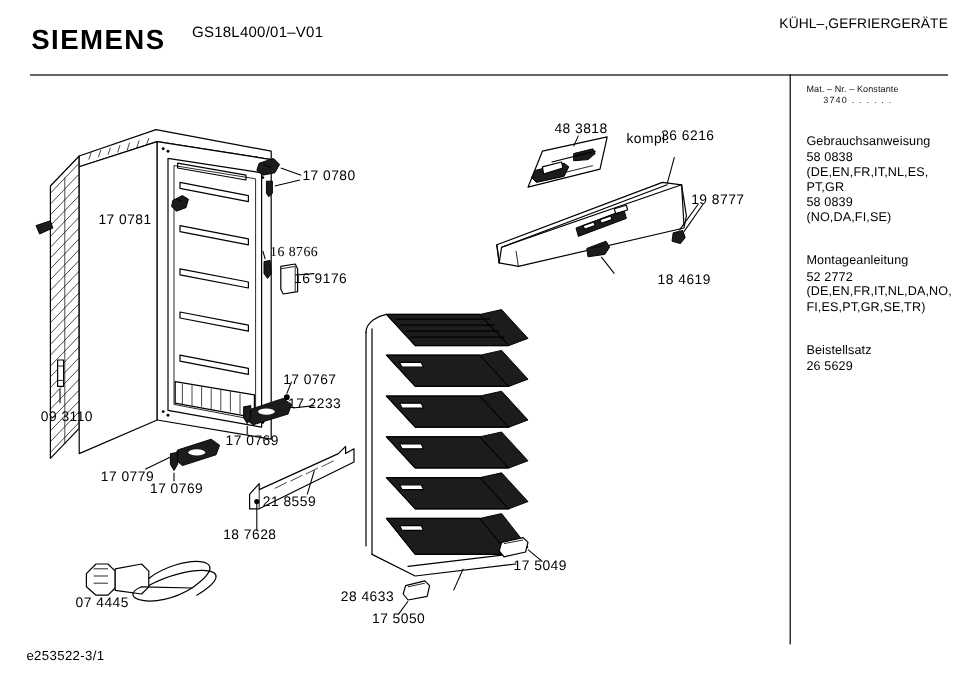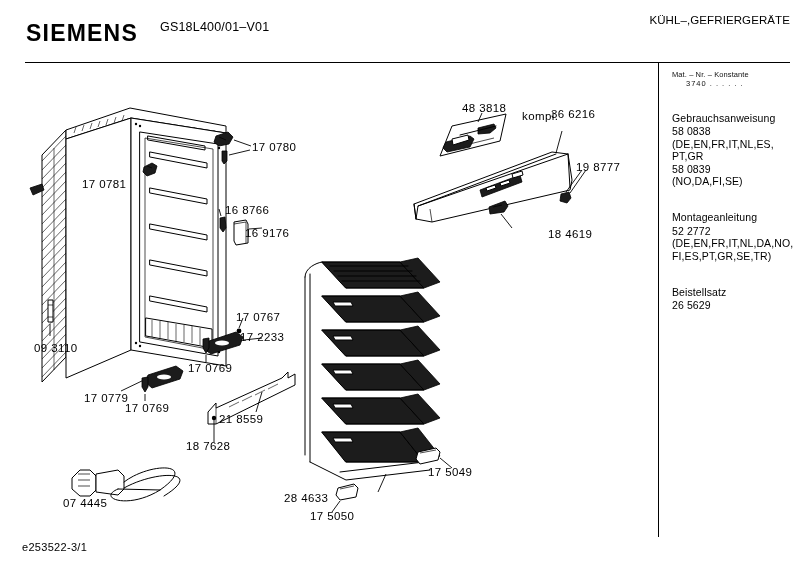--- a/index.html
+++ b/index.html
@@ -370,21 +370,21 @@
       <path class="fill-w" d="M338 488 L354 484 L358 488 L356 497 L340 500 L336 495 Z"></path>
       <path class="ln-t" d="M340 489 L354 486"></path>
       <path class="leader" d="M340 501 L332 512"></path>
     </g>
 
     <path class="leader" d="M386 474 L378 492"></path>
   </svg>
 
   <div class="lbl" style="left:236px;top:141px;margin-left:16px;">17 0780</div>
   <div class="lbl" style="left:82px;top:178px;">17 0781</div>
-  <div class="lbl" style="left:225px;top:204px;">16 8766</div>
+  <div class="lbl" style="left:225px;top:204px;font-family:Liberation Serif, serif;">16 8766</div>
   <div class="lbl" style="left:245px;top:227px;">16 9176</div>
   <div class="lbl" style="left:34px;top:332px;margin-top:10px;">09 3110</div>
   <div class="lbl" style="left:236px;top:311px;">17 0767</div>
   <div class="lbl" style="left:240px;top:331px;">17 2233</div>
   <div class="lbl" style="left:188px;top:362px;">17 0769</div>
   <div class="lbl" style="left:84px;top:392px;">17 0779</div>
   <div class="lbl" style="left:125px;top:402px;">17 0769</div>
   <div class="lbl" style="left:219px;top:413px;">21 8559</div>
   <div class="lbl" style="left:186px;top:440px;">18 7628</div>
   <div class="lbl" style="left:63px;top:497px;">07 4445</div>

